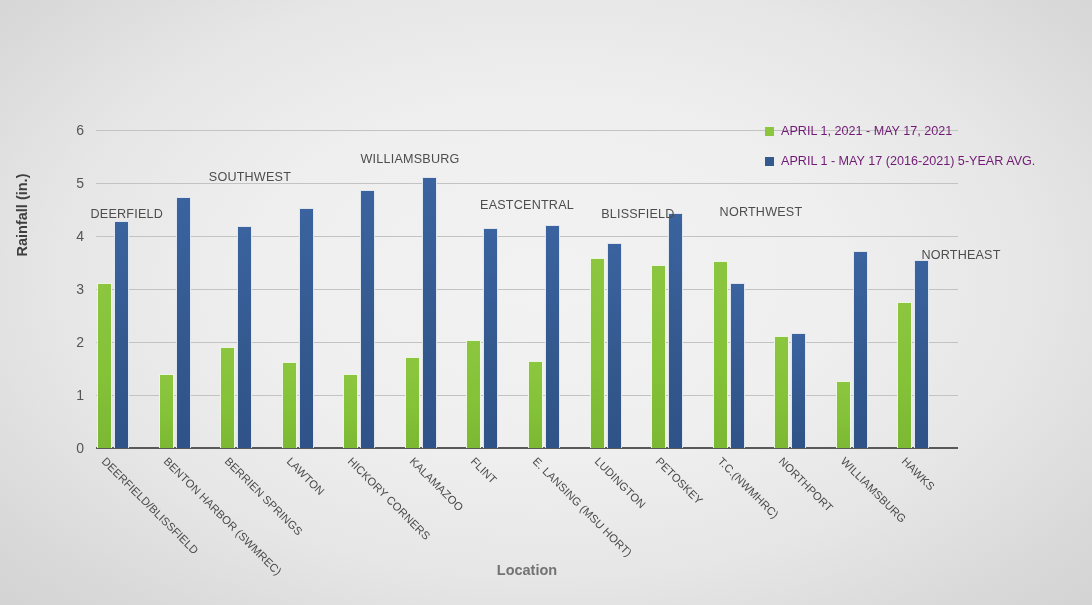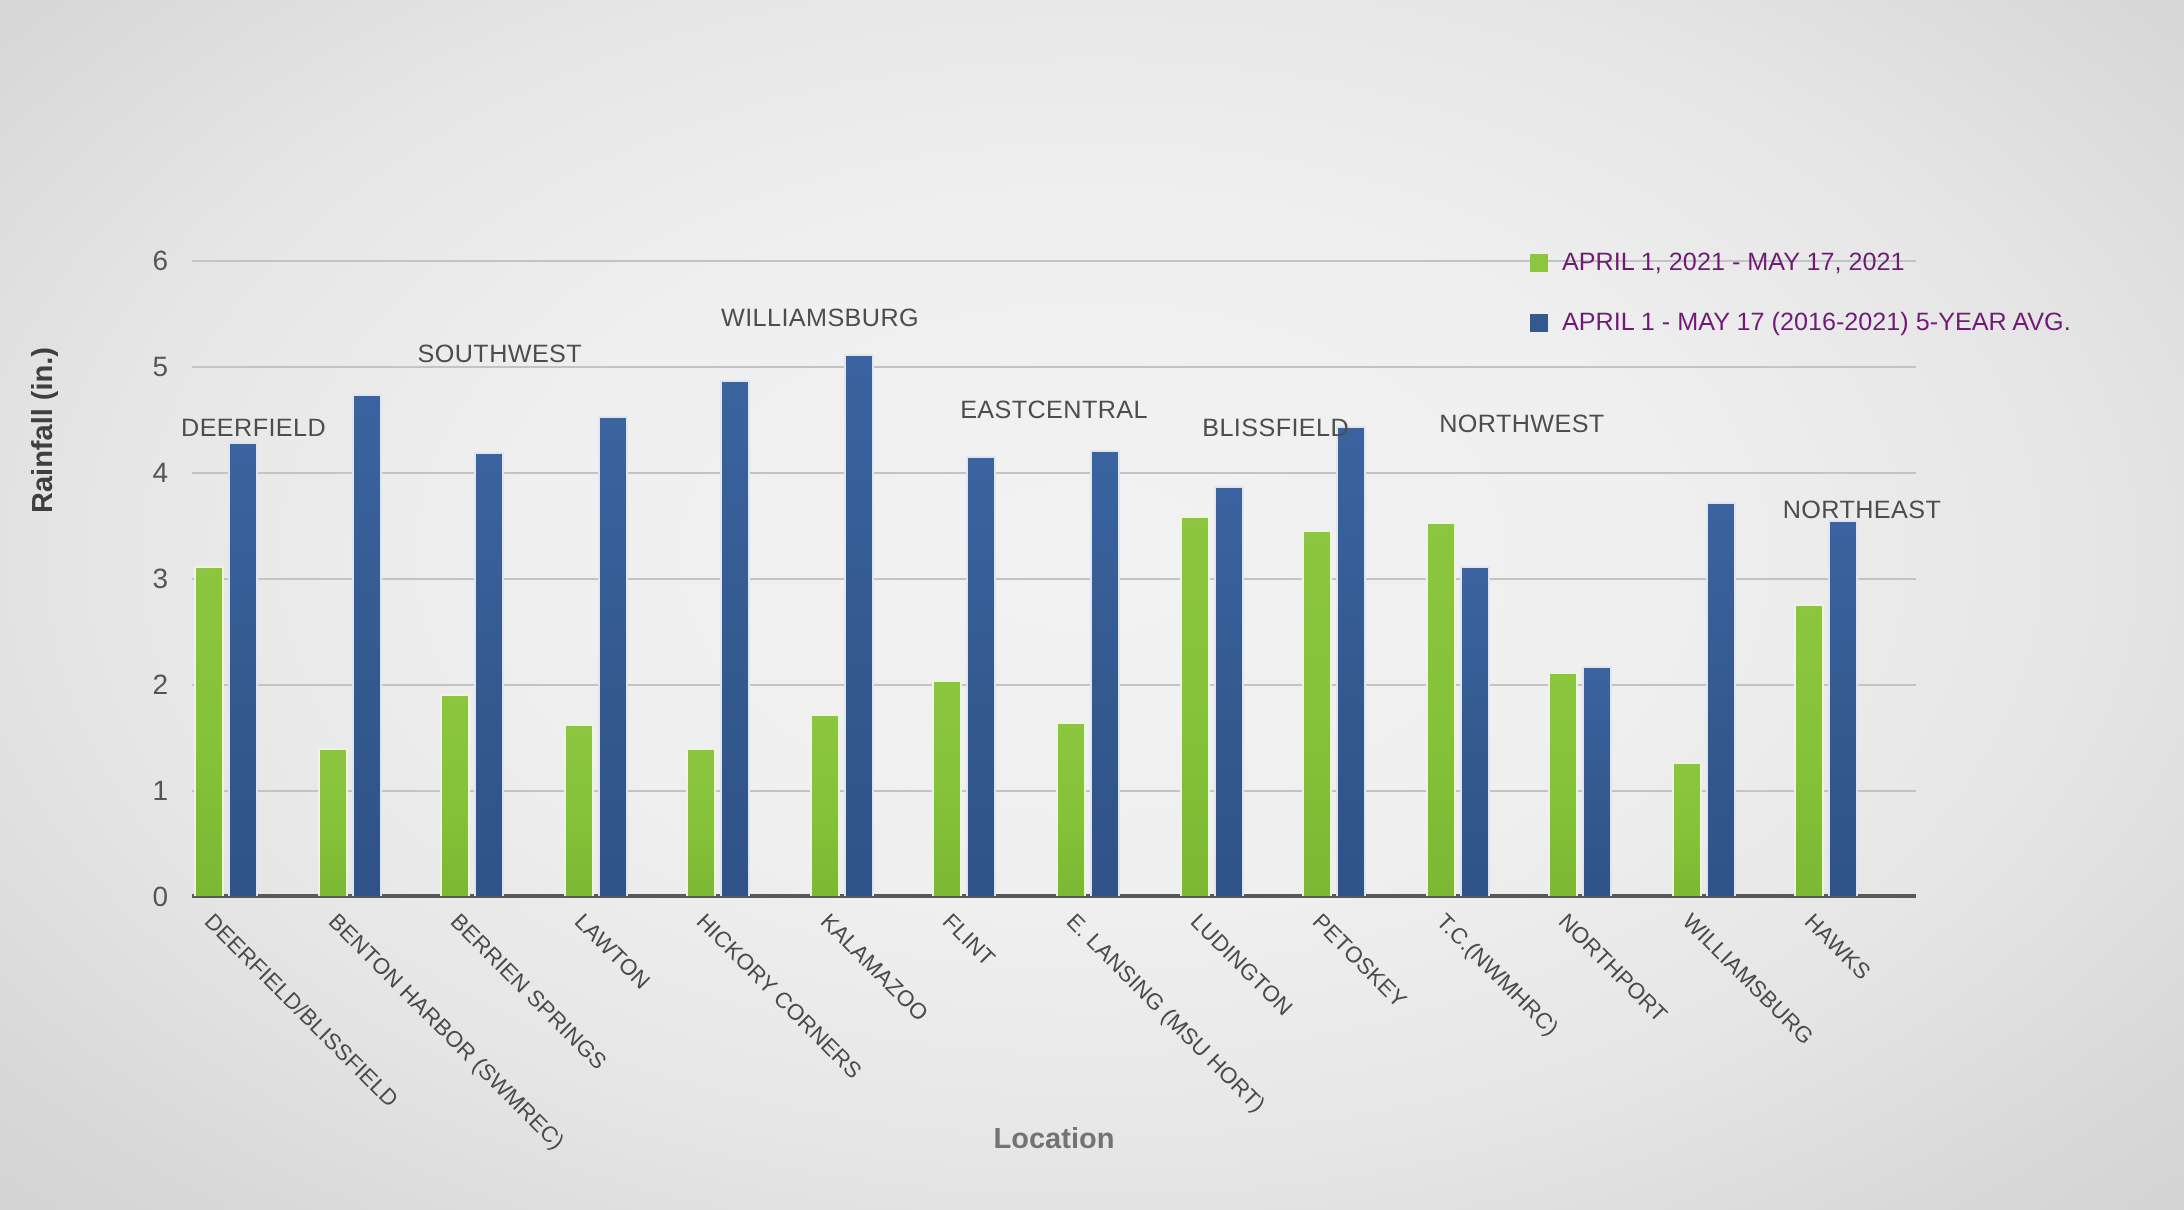--- a/index.html
+++ b/index.html
@@ -251,21 +251,21 @@
         <div class="bar current" title="HAWKS — APRIL 1, 2021 - MAY 17, 2021: 2.75 in." style="height: 145.75px;"></div>
         <div class="bar avg" title="HAWKS — APRIL 1 - MAY 17 (2016-2021) 5-YEAR AVG.: 3.54 in." style="height: 187.62px;"></div>
         <div class="cat-label">HAWKS</div>
       </div>
       <div class="region-label" style="left: 30.7857px; top: 76.85px;">DEERFIELD</div>
       <div class="region-label" style="left: 153.929px; top: 39.75px;">SOUTHWEST</div>
       <div class="region-label" style="left: 314.014px; top: 22.26px;">WILLIAMSBURG</div>
       <div class="region-label" style="left: 431px; top: 67.84px;">EASTCENTRAL</div>
       <div class="region-label" style="left: 541.829px; top: 76.85px;">BLISSFIELD</div>
       <div class="region-label" style="left: 664.971px; top: 75.26px;">NORTHWEST</div>
-      <div class="region-label" style="left: 835px; top: 117.66px; text-align: center;">NORTHEAST</div>
+      <div class="region-label" style="left: 865px; top: 117.66px; text-align: center;">NORTHEAST</div>
     </div>
 
   <div class="x-axis-title">Location</div>
 
   <div class="legend" id="legend">
       <div class="legend-item">
         <span class="legend-swatch" style="background: rgb(140, 198, 63);"></span>
         <span>APRIL 1, 2021 - MAY 17, 2021</span>
       </div>
       <div class="legend-item">

